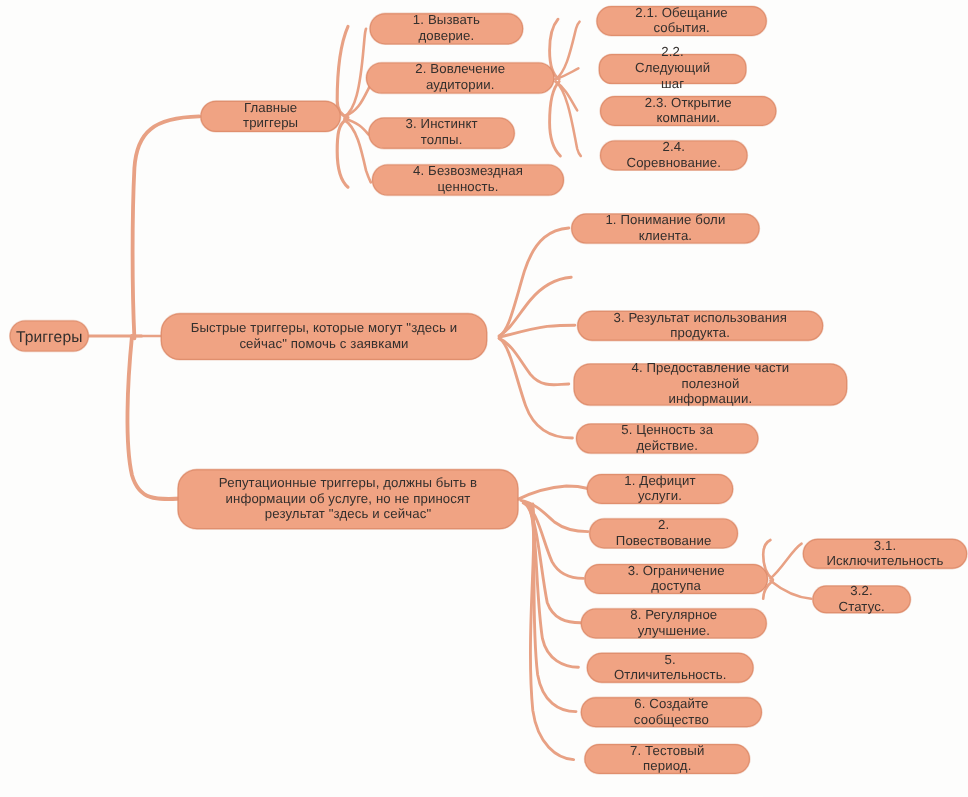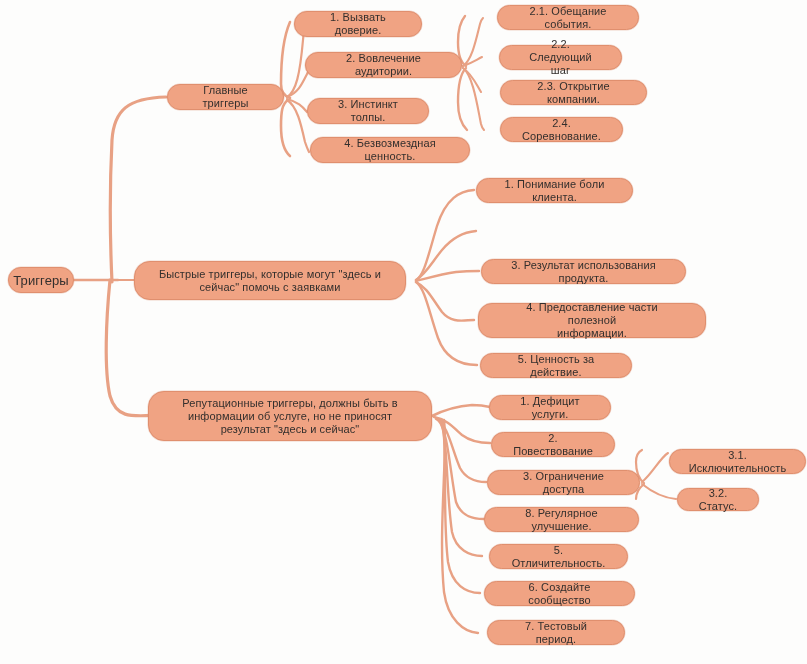--- a/index.html
+++ b/index.html
@@ -101,27 +101,27 @@
 
   <div class="node" style="left:167px; top:84px; width:117px; height:26px;">Главные триггеры</div>
 
   <div class="node wide" style="left:134px; top:261px; width:272px; height:39px;">Быстрые триггеры, которые могут "здесь и
 сейчас" помочь с заявками</div>
 
   <div class="node wide" style="left:148px; top:391px; width:284px; height:50px;">Репутационные триггеры, должны быть в
 информации об услуге, но не приносят
 результат "здесь и сейчас"</div>
 
-  <div class="node" style="left:294px; top:11px; width:128px; height:26px;">1. Вызвать доверие.</div>
+  <div class="node" style="left:308px; top:11px; width:128px; height:26px;">1. Вызвать доверие.</div>
   <div class="node" style="left:305px; top:52px; width:157px; height:26px;">2. Вовлечение аудитории.</div>
   <div class="node" style="left:307px; top:98px; width:122px; height:26px;">3. Инстинкт толпы.</div>
   <div class="node" style="left:310px; top:137px; width:160px; height:26px;">4. Безвозмездная ценность.</div>
 
   <div class="node" style="left:497px; top:5px; width:142px; height:25px;">2.1. Обещание события.</div>
-  <div class="node" style="left:499px; top:45px; width:123px; height:25px;">2.2. Следующий шаг</div>
+  <div class="node" style="left:499px; top:45px; width:123px; height:25px;border-radius:11px;">2.2. Следующий шаг</div>
   <div class="node" style="left:500px; top:80px; width:147px; height:25px;">2.3. Открытие компании.</div>
   <div class="node" style="left:500px; top:117px; width:123px; height:25px;">2.4. Соревнование.</div>
 
   <div class="node" style="left:476px; top:178px; width:157px; height:25px;">1. Понимание боли клиента.</div>
   <div class="node" style="left:481px; top:259px; width:205px; height:25px;">3. Результат использования продукта.</div>
   <div class="node" style="left:478px; top:303px; width:228px; height:35px;">4. Предоставление части полезной
 информации.</div>
   <div class="node" style="left:480px; top:353px; width:152px; height:25px;">5. Ценность за действие.</div>
 
   <div class="node" style="left:489px; top:395px; width:122px; height:25px;">1. Дефицит услуги.</div>

